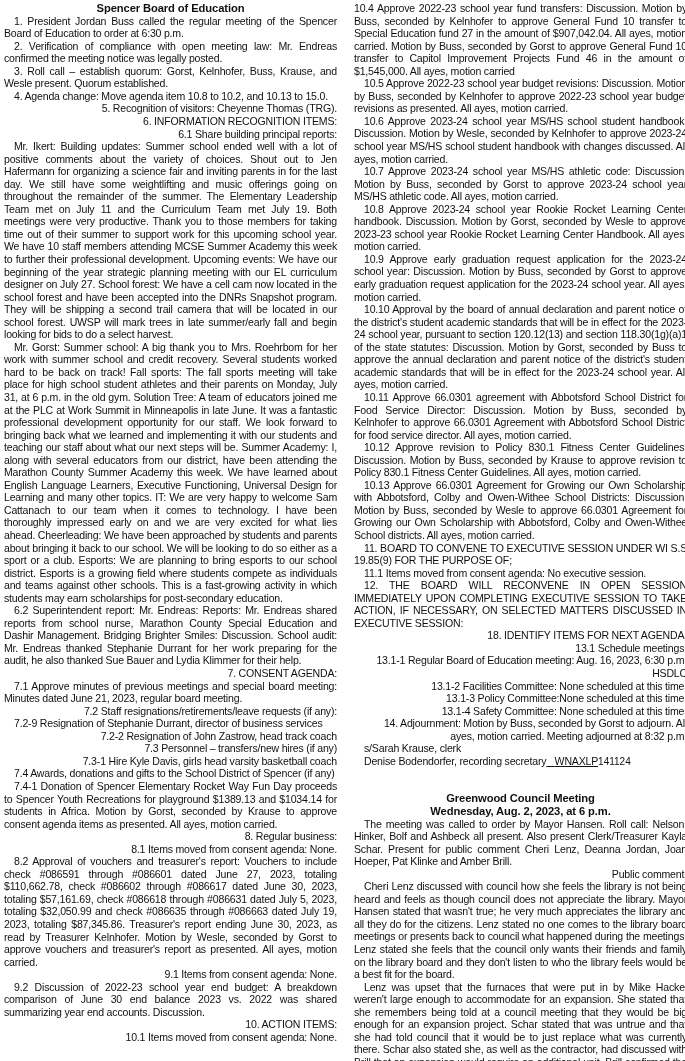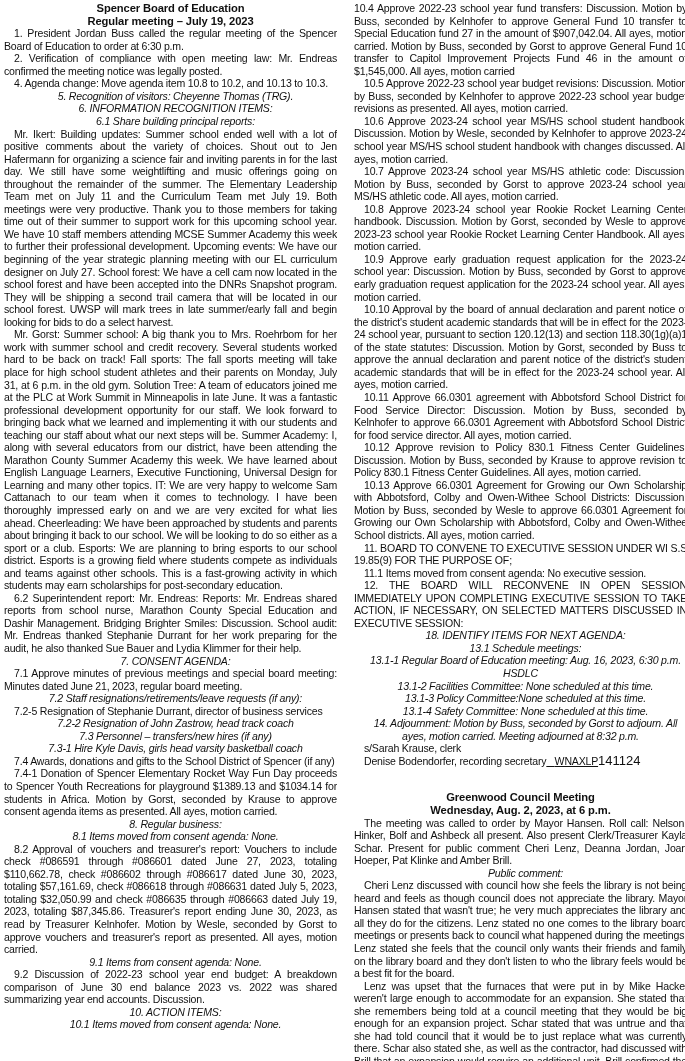--- a/index.html
+++ b/index.html
@@ -52,68 +52,67 @@
     text-justify: inter-word;
     letter-spacing: -0.18px;
     word-spacing: -0.1px;
     text-indent: 10px;
     hyphens: manual;
   }
   p.body.noindent {
     text-indent: 0;
   }
   p.body.last {
-    text-align: center;
-    font-style: italic;
+    text-align: right;
   }
   .spacer-block {
     height: 24px;
   }
   .sig {
     margin: 0;
     font-size: 10.55px;
     line-height: 12.55px;
     text-align: left;
     letter-spacing: -0.18px;
     text-indent: 10px;
   }
   .wnaxlp {
     font-size: 10.55px;
     text-decoration: underline;
   }
   .wnaxlp-num {
-    font-size: 13px;
+    font-size: 10px;
     letter-spacing: 0;
   }
 </style>
 </head>
 <body>
 
 <div class="page">
 
   <div class="column">
 
     <div>
       <div class="notice-head">Spencer Board of Education</div>
-      <div class="notice-subhead">Regular meeting – July 19, 2023</div>
     </div>
 
     <p class="body">1. President Jordan Buss called the regular meeting of the Spencer Board of Education to order at 6:30 p.m.</p>
     <p class="body">2. Verification of compliance with open meeting law: Mr. Endreas confirmed the meeting notice was legally posted.</p>
-    <p class="body">4. Agenda change: Move agenda item 10.8 to 10.2, and 10.13 to 10.3.</p>
+    <p class="body">3. Roll call – establish quorum: Gorst, Kelnhofer, Buss, Krause, and Wesle present. Quorum established.</p>
+    <p class="body">4. Agenda change: Move agenda item 10.8 to 10.2, and 10.13 to 15.0.</p>
     <p class="body last">5. Recognition of visitors: Cheyenne Thomas (TRG).</p>
     <p class="body last">6. INFORMATION RECOGNITION ITEMS:</p>
     <p class="body last">6.1 Share building principal reports:</p>
     <p class="body">Mr. Ikert: Building updates: Summer school ended well with a lot of positive comments about the variety of choices. Shout out to Jen Hafermann for organizing a science fair and inviting parents in for the last day. We still have some weightlifting and music offerings going on throughout the remainder of the summer. The Elementary Leadership Team met on July 11 and the Curriculum Team met July 19. Both meetings were very productive. Thank you to those members for taking time out of their summer to support work for this upcoming school year. We have 10 staff members attending MCSE Summer Academy this week to further their professional development. Upcoming events: We have our beginning of the year strategic planning meeting with our EL curriculum designer on July 27. School forest: We have a cell cam now located in the school forest and have been accepted into the DNRs Snapshot program. They will be shipping a second trail camera that will be located in our school forest. UWSP will mark trees in late summer/early fall and begin looking for bids to do a select harvest.</p>
     <p class="body">Mr. Gorst: Summer school: A big thank you to Mrs. Roehrbom for her work with summer school and credit recovery. Several students worked hard to be back on track! Fall sports: The fall sports meeting will take place for high school student athletes and their parents on Monday, July 31, at 6 p.m. in the old gym. Solution Tree: A team of educators joined me at the PLC at Work Summit in Minneapolis in late June. It was a fantastic professional development opportunity for our staff. We look forward to bringing back what we learned and implementing it with our students and teaching our staff about what our next steps will be. Summer Academy: I, along with several educators from our district, have been attending the Marathon County Summer Academy this week. We have learned about English Language Learners, Executive Functioning, Universal Design for Learning and many other topics. IT: We are very happy to welcome Sam Cattanach to our team when it comes to technology. I have been thoroughly impressed early on and we are very excited for what lies ahead. Cheerleading: We have been approached by students and parents about bringing it back to our school. We will be looking to do so either as a sport or a club. Esports: We are planning to bring esports to our school district. Esports is a growing field where students compete as individuals and teams against other schools. This is a fast-growing activity in which students may earn scholarships for post-secondary education.</p>
     <p class="body">6.2 Superintendent report:  Mr. Endreas: Reports: Mr. Endreas shared reports from school nurse, Marathon County Special Education and Dashir Management. Bridging Brighter Smiles: Discussion. School audit: Mr. Endreas thanked Stephanie Durrant for her work preparing for the audit, he also thanked Sue Bauer and Lydia Klimmer for their help.</p>
     <p class="body last">7. CONSENT AGENDA:</p>
     <p class="body">7.1 Approve minutes of previous meetings and special board meeting: Minutes dated June 21, 2023, regular board meeting.</p>
     <p class="body last">7.2 Staff resignations/retirements/leave requests (if any):</p>
-    <p class="body">7.2-5 Resignation of Stephanie Durrant, director of business services</p>
+    <p class="body">7.2-9 Resignation of Stephanie Durrant, director of business services</p>
     <p class="body last">7.2-2 Resignation of John Zastrow, head track coach</p>
     <p class="body last">7.3 Personnel – transfers/new hires (if any)</p>
     <p class="body last">7.3-1 Hire Kyle Davis, girls head varsity basketball coach</p>
     <p class="body">7.4 Awards, donations and gifts to the School District of Spencer (if any)</p>
     <p class="body">7.4-1 Donation of Spencer Elementary Rocket Way Fun Day proceeds to Spencer Youth Recreations for playground  $1389.13 and $1034.14 for students in Africa. Motion by Gorst, seconded by Krause to approve consent agenda items as presented. All ayes, motion carried.</p>
     <p class="body last">8. Regular business:</p>
     <p class="body last">8.1 Items moved from consent agenda: None.</p>
     <p class="body">8.2 Approval of vouchers and treasurer's report: Vouchers to include check #086591 through #086601 dated June 27, 2023, totaling $110,662.78, check #086602 through #086617 dated June 30, 2023, totaling $57,161.69, check #086618 through #086631 dated July 5, 2023, totaling $32,050.99 and check #086635 through #086663 dated July 19, 2023, totaling $87,345.86. Treasurer's report ending June 30, 2023, as read by Treasurer Kelnhofer. Motion by Wesle, seconded by Gorst to approve vouchers and treasurer's report as presented. All ayes, motion carried.</p>
     <p class="body last">9.1 Items from consent agenda: None.</p>
     <p class="body">9.2 Discussion of 2022-23 school year end budget: A breakdown comparison of June 30 end balance 2023 vs. 2022 was shared summarizing year end accounts. Discussion.</p>

